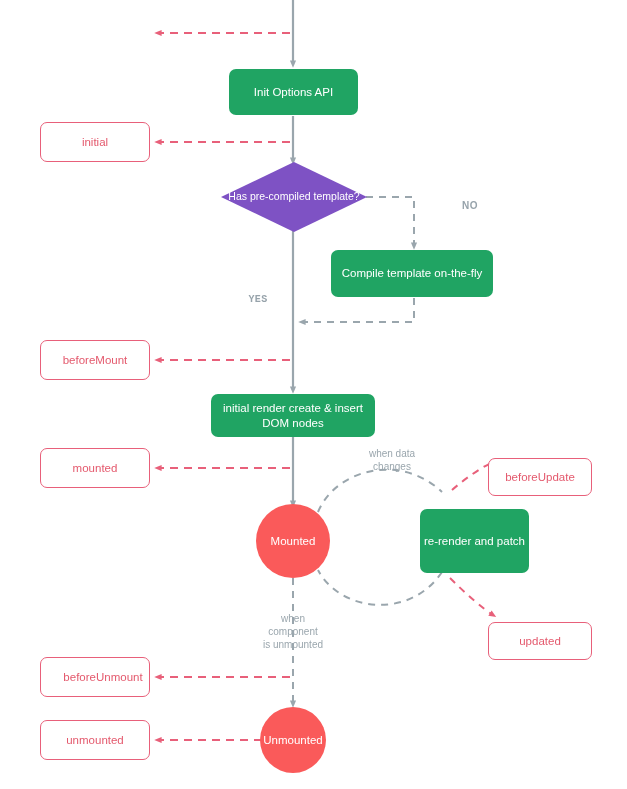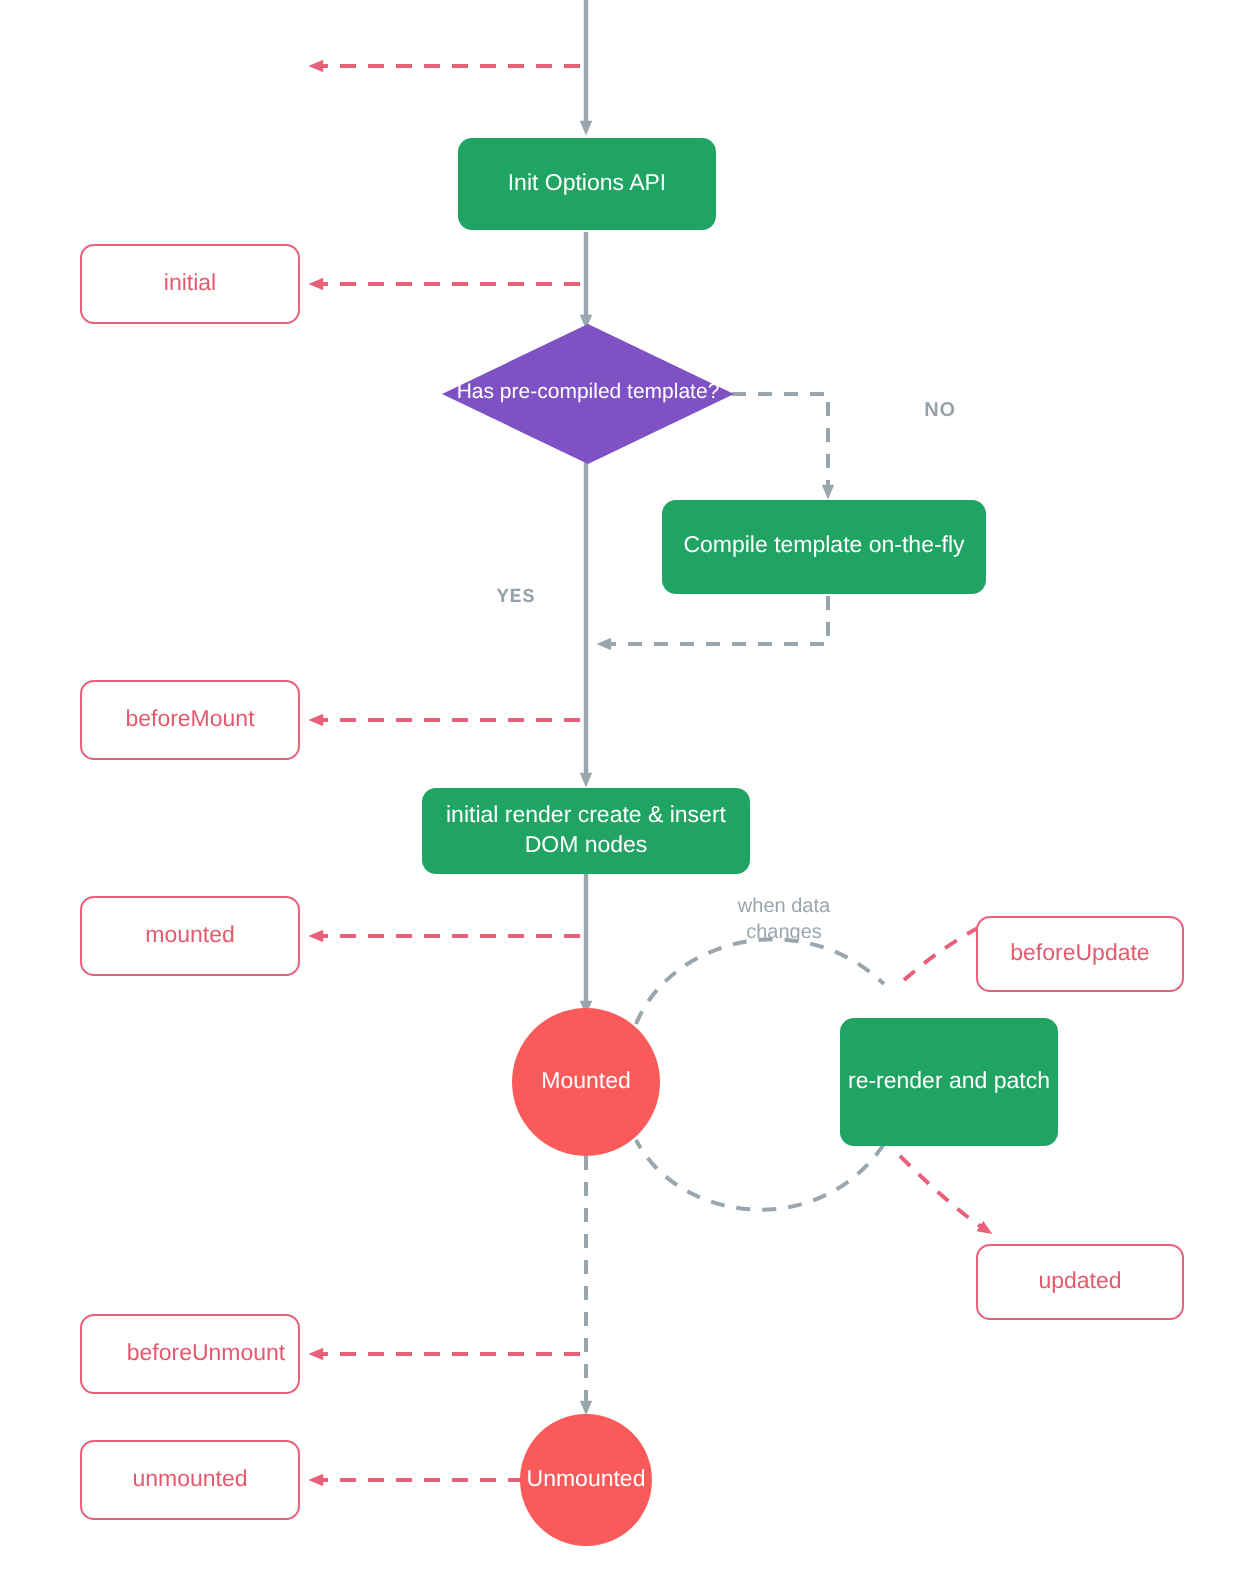--- a/index.html
+++ b/index.html
@@ -221,15 +221,18 @@
     <span>unmounted</span>
   </div>
 
   <div class="edge-label branch" style="left:241px; top:293px; width:34px;font-family:Liberation Mono, monospace;">YES</div>
 
   <div class="edge-label branch" style="left:422px; top:199px; width:24px;margin-left:36px;">NO</div>
 
   <div class="edge-label" style="left:350px; top:447px; width:84px;">when data
 changes</div>
 
+  <div class="edge-label" style="left:246px; top:612px; width:94px;">when
+component
+is unmounted</div>
 
 
 </div>
 
 </body></html>

